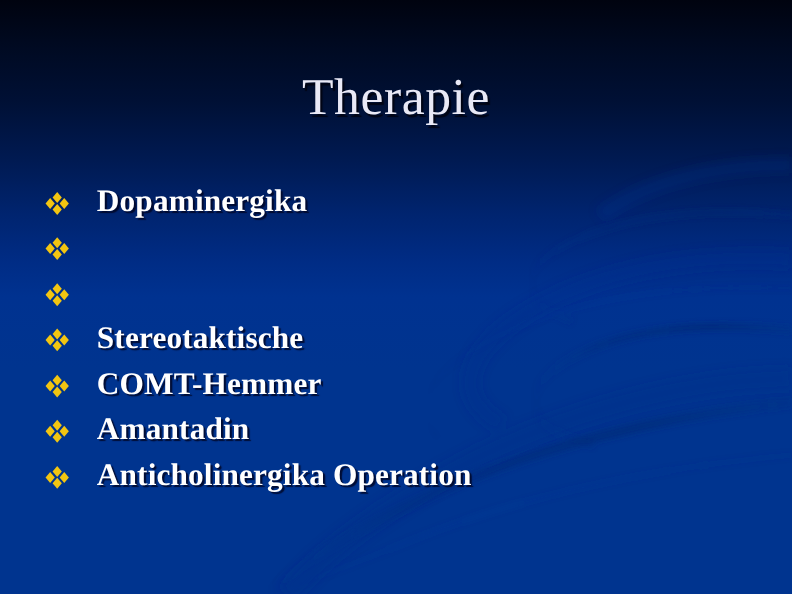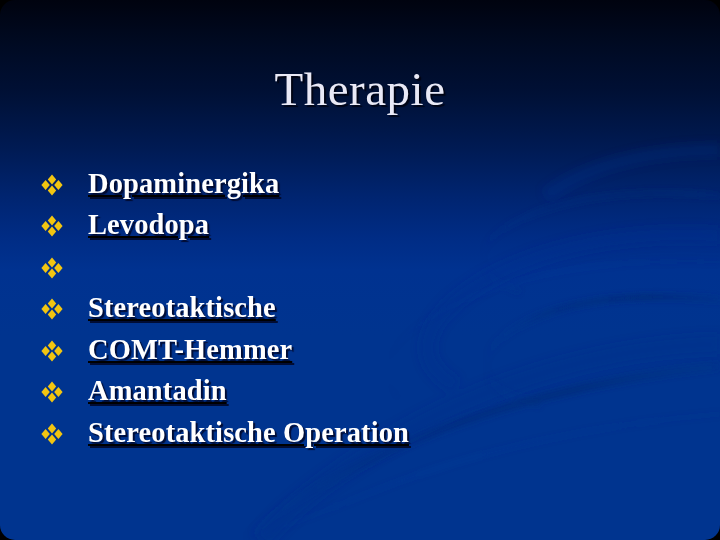--- a/index.html
+++ b/index.html
@@ -19,21 +19,20 @@
       linear-gradient(to bottom,
         #00030f 0%,
         #000a22 8%,
         #001035 17%,
         #001a52 27%,
         #00246f 36%,
         #002c85 44%,
         #003290 50%,
         #00348f 62%,
         #00348f 100%);
-    border-radius: 15px;
   }
 
   
   .bg-swooshes {
     position: absolute;
     inset: 0;
     pointer-events: none;
   }
   .bg-swooshes svg {
     position: absolute;
@@ -67,21 +66,20 @@
     top: 163px;
     right: 40px;
     list-style: none;
     margin: 0;
     padding: 0;
   }
   .bullet-row {
     display: flex;
     align-items: center;
     height: 41.5px;
-    text-decoration: underline;
   }
   .bullet-marker {
     flex: 0 0 auto;
     width: 24px;
     height: 24px;
     margin-right: 24px;
     position: relative;
     top: 1px;
   }
   .bullet-marker svg { display: block; }
@@ -164,21 +162,20 @@
       <span class="bullet-marker">
         <svg width="24" height="24" viewBox="0 0 24 24" aria-hidden="true">
           <g fill="#f2c511">
             <path d="M12 1.6 L16.2 6.6 L12 11.6 L7.8 6.6 Z"></path>
             <path d="M12 12.4 L16.2 17.4 L12 22.4 L7.8 17.4 Z"></path>
             <path d="M5.6 7 L9.8 12 L5.6 17 L1.4 12 Z"></path>
             <path d="M18.4 7 L22.6 12 L18.4 17 L14.2 12 Z"></path>
           </g>
         </svg>
       </span>
-      <span class="bullet-text">Levodopa</span>
     </li>
 
     <li class="bullet-row">
       <span class="bullet-marker">
         <svg width="24" height="24" viewBox="0 0 24 24" aria-hidden="true">
           <g fill="#f2c511">
             <path d="M12 1.6 L16.2 6.6 L12 11.6 L7.8 6.6 Z"></path>
             <path d="M12 12.4 L16.2 17.4 L12 22.4 L7.8 17.4 Z"></path>
             <path d="M5.6 7 L9.8 12 L5.6 17 L1.4 12 Z"></path>
             <path d="M18.4 7 L22.6 12 L18.4 17 L14.2 12 Z"></path>
@@ -233,17 +230,17 @@
       <span class="bullet-marker">
         <svg width="24" height="24" viewBox="0 0 24 24" aria-hidden="true">
           <g fill="#f2c511">
             <path d="M12 1.6 L16.2 6.6 L12 11.6 L7.8 6.6 Z"></path>
             <path d="M12 12.4 L16.2 17.4 L12 22.4 L7.8 17.4 Z"></path>
             <path d="M5.6 7 L9.8 12 L5.6 17 L1.4 12 Z"></path>
             <path d="M18.4 7 L22.6 12 L18.4 17 L14.2 12 Z"></path>
           </g>
         </svg>
       </span>
-      <span class="bullet-text">Stereotaktische Operation</span>
+      <span class="bullet-text">Anticholinergika Operation</span>
     </li>
 
   </ul>
 </div>
 
 </body></html>

